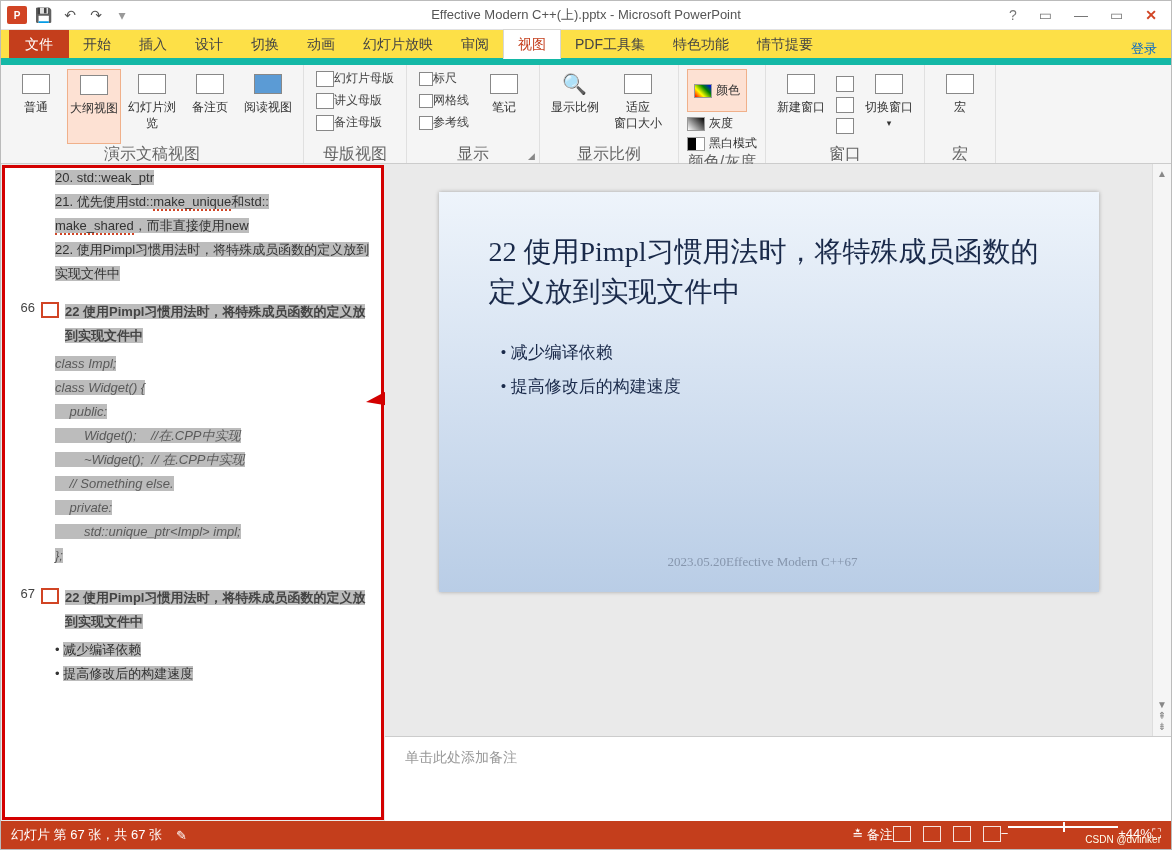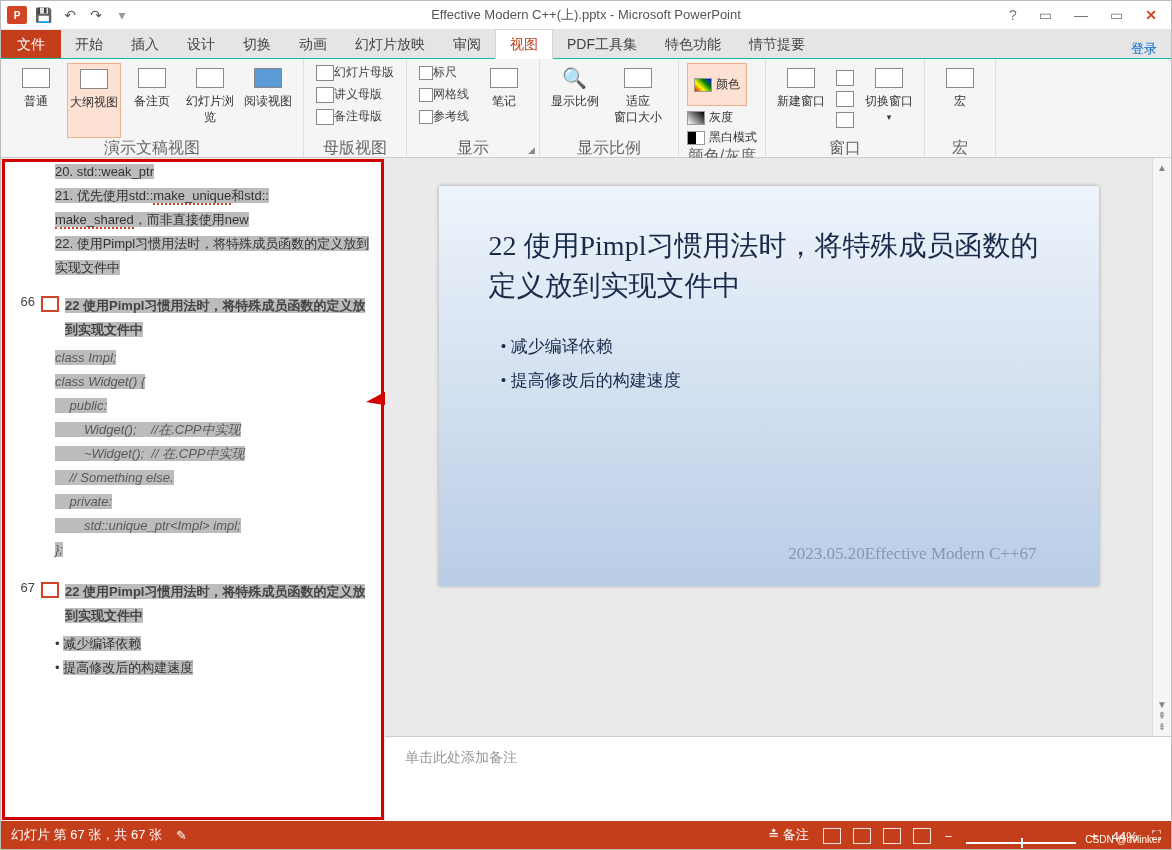--- a/index.html
+++ b/index.html
@@ -6,21 +6,21 @@
   .app{width:1172px;height:850px;display:flex;flex-direction:column;border:1px solid #bbb;box-sizing:border-box;background:#fff}
   
   .titlebar{height:28px;background:#fff;display:flex;align-items:center;position:relative;border-bottom:1px solid #e3e3e3}
   .qat{display:flex;align-items:center;gap:8px;padding-left:6px}
   .qat .sq{width:18px;height:18px;display:flex;align-items:center;justify-content:center;font-size:14px;color:#555}
   .qat .ppt-logo{width:20px;height:18px;background:#d14424;color:#fff;font-size:10px;font-weight:bold;display:flex;align-items:center;justify-content:center;border-radius:2px;position:relative}
   .titlebar .title{position:absolute;left:0;right:0;text-align:center;font-size:13px;color:#555;pointer-events:none}
   .winbtns{margin-left:auto;display:flex;gap:22px;padding-right:14px;font-size:14px;color:#777}
   .close-x{color:#d14424;font-weight:bold}
   
-  .ribbon-tabs{height:28px;background:#e5e5e5;display:flex;align-items:flex-end;padding-left:0;border-bottom:1px solid #14b8a6}
+  .ribbon-tabs{height:28px;background:#fde047;display:flex;align-items:flex-end;padding-left:8px;border-bottom:7px solid #14b8a6}
   .file-tab{background:#c43e1c;color:#fff;height:28px;line-height:28px;padding:0 16px;font-size:14px}
   .tab{padding:0 14px;height:28px;line-height:28px;font-size:14px;color:#444;cursor:default}
   .tab.active{color:#c43e1c;border:1px solid #d6d6d6;border-bottom:1px solid #fff;background:#fff;position:relative;top:1px}
   .login{margin-left:auto;padding-right:14px;color:#0066cc;font-size:13px;cursor:pointer}
   
   .ribbon{height:98px;background:#f5f5f5;border-bottom:1px solid #ccc;display:flex;position:relative}
   .group{display:flex;flex-direction:column;align-items:center;padding:4px 8px 0 8px;border-right:1px solid #e0e0e0;height:98px;box-sizing:border-box}
   .group .body{display:flex;align-items:flex-start;gap:4px;flex:1}
   .group .glabel{font-size:16px;color:#666;padding-bottom:3px;height:16px}
   .btn-big{display:flex;flex-direction:column;align-items:center;justify-content:flex-start;width:54px;padding-top:4px;height:75px;box-sizing:border-box;font-size:12px;text-align:center;line-height:16px;cursor:default}
@@ -52,27 +52,27 @@
   
   .arrow-over{position:absolute;top:356px;left:366px;width:100px;height:60px;pointer-events:none}
   
   .slide-area{flex:1;display:flex;flex-direction:column;min-width:0}
   .slide-canvas-wrap{flex:1;display:flex;align-items:flex-start;justify-content:center;padding:28px 20px;overflow:hidden;position:relative;background:#eaeaea}
   .slide{width:660px;height:400px;background:linear-gradient(180deg,#eef4fb 0%,#b9cde6 100%);box-shadow:0 0 4px rgba(0,0,0,.3);padding:40px 50px;box-sizing:border-box;position:relative;font-family:"Microsoft YaHei",serif;color:#1a2a4a}
   .slide h1{margin:0 0 24px 0;font-size:28px;font-weight:normal;line-height:40px}
   .slide ul{margin:0;padding-left:12px;list-style:none}
   .slide li{font-size:17px;line-height:34px}
   .slide li::before{content:"• ";}
-  .slide .footer{position:absolute;left:50px;right:62px;bottom:22px;display:flex;justify-content:flex-end;font-size:17px;color:#8696ad}
+  .slide .footer{position:absolute;left:50px;right:62px;bottom:22px;display:flex;justify-content:center;font-size:13px;color:#8696ad}
   .vbar{width:18px;background:#f5f5f5;border-left:1px solid #ddd;display:flex;flex-direction:column;align-items:center;justify-content:space-between;padding:4px 0;font-size:10px;color:#888}
   .notes-pane{height:60px;border-top:1px solid #ccc;background:#fff;display:flex;align-items:flex-start;padding:12px 20px;color:#999;font-size:14px}
   
   .status{height:28px;background:#c43e1c;color:#fff;display:flex;align-items:center;font-size:13px;padding:0 10px;position:relative}
   .status .left{display:flex;align-items:center;gap:14px}
-  .status .right{margin-left:auto;display:flex;align-items:flex-end;gap:14px}
+  .status .right{margin-left:auto;display:flex;align-items:flex-start;}
   .view-icons{display:flex;gap:12px}
   .view-icons span{width:16px;height:14px;border:1px solid #fff;opacity:.85}
   .slider{width:110px;height:2px;background:#fff;position:relative}
   .slider::before{content:"";position:absolute;left:50%;top:-4px;width:2px;height:10px;background:#fff}
   .watermark{position:absolute;right:10px;bottom:4px;font-size:10px;color:#ffe}
 </style>
 </head>
 <body>
 
 <div class="app">
@@ -123,27 +123,27 @@
         <div class="btn-big active">
             <div class="ic">
               <div class="rect"></div>
             </div>
             <span>大纲视图</span>
           </div>
         <div class="btn-big">
             <div class="ic">
               <div class="rect"></div>
             </div>
+            <span>幻灯片浏览</span>
+          </div>
+        <div class="btn-big">
+            <div class="ic">
+              <div class="rect"></div>
+            </div>
             <span>备注页</span>
-          </div>
-        <div class="btn-big">
-            <div class="ic">
-              <div class="rect"></div>
-            </div>
-            <span>幻灯片浏览</span>
           </div>
         <div class="btn-big">
             <div class="ic">
               <div class="rect" style="background:#5b9bd5"></div>
             </div>
             <span>阅读视图</span>
           </div>
       </div>
       <div class="glabel">演示文稿视图</div>
     </div>

